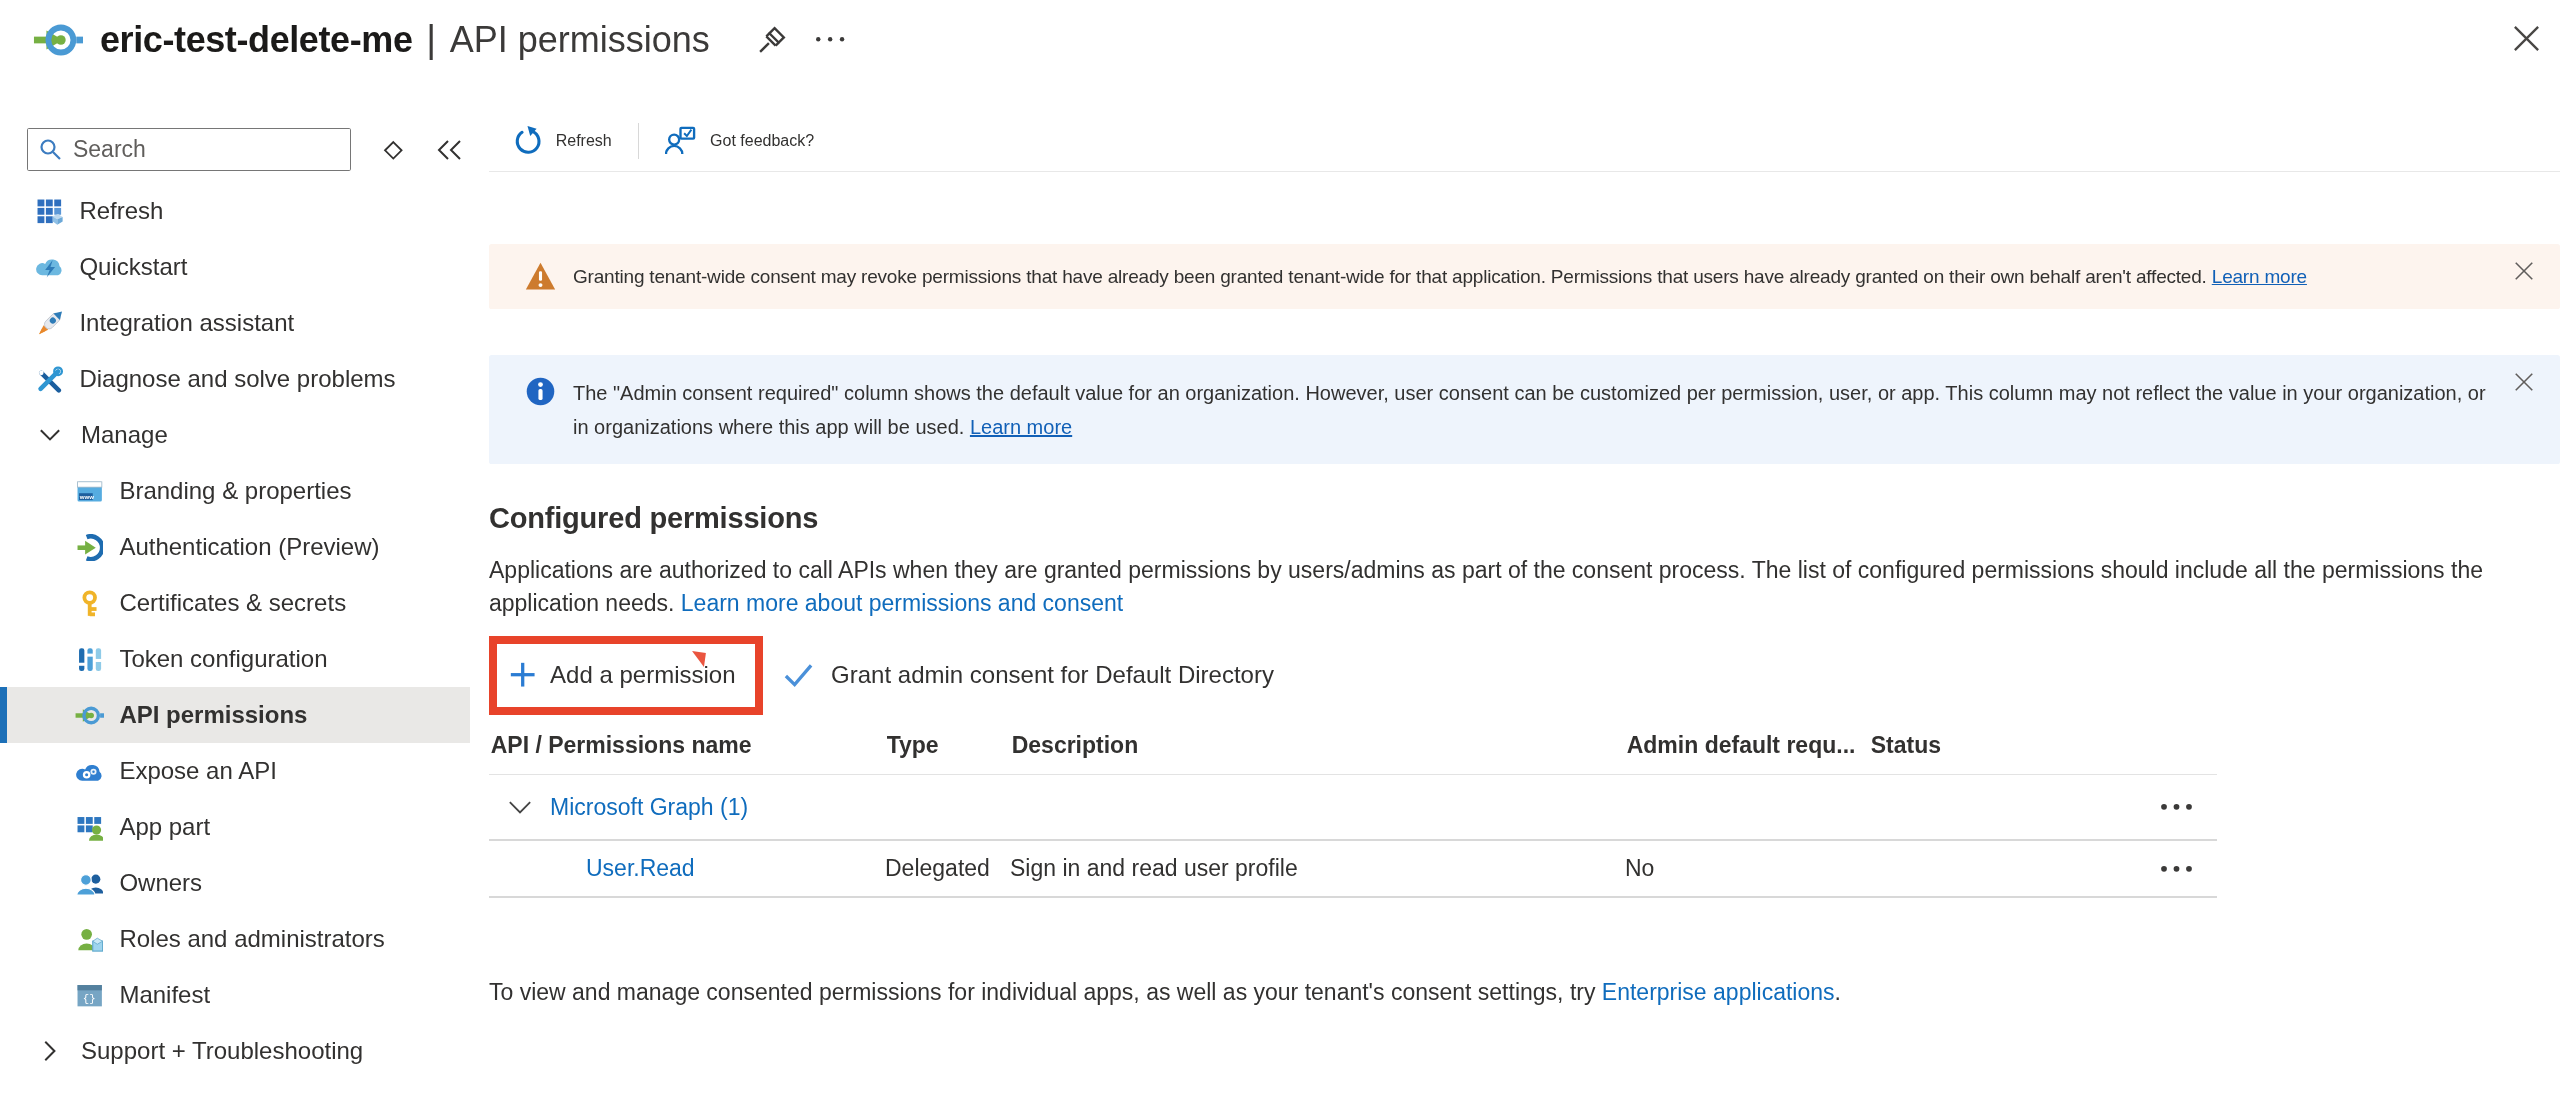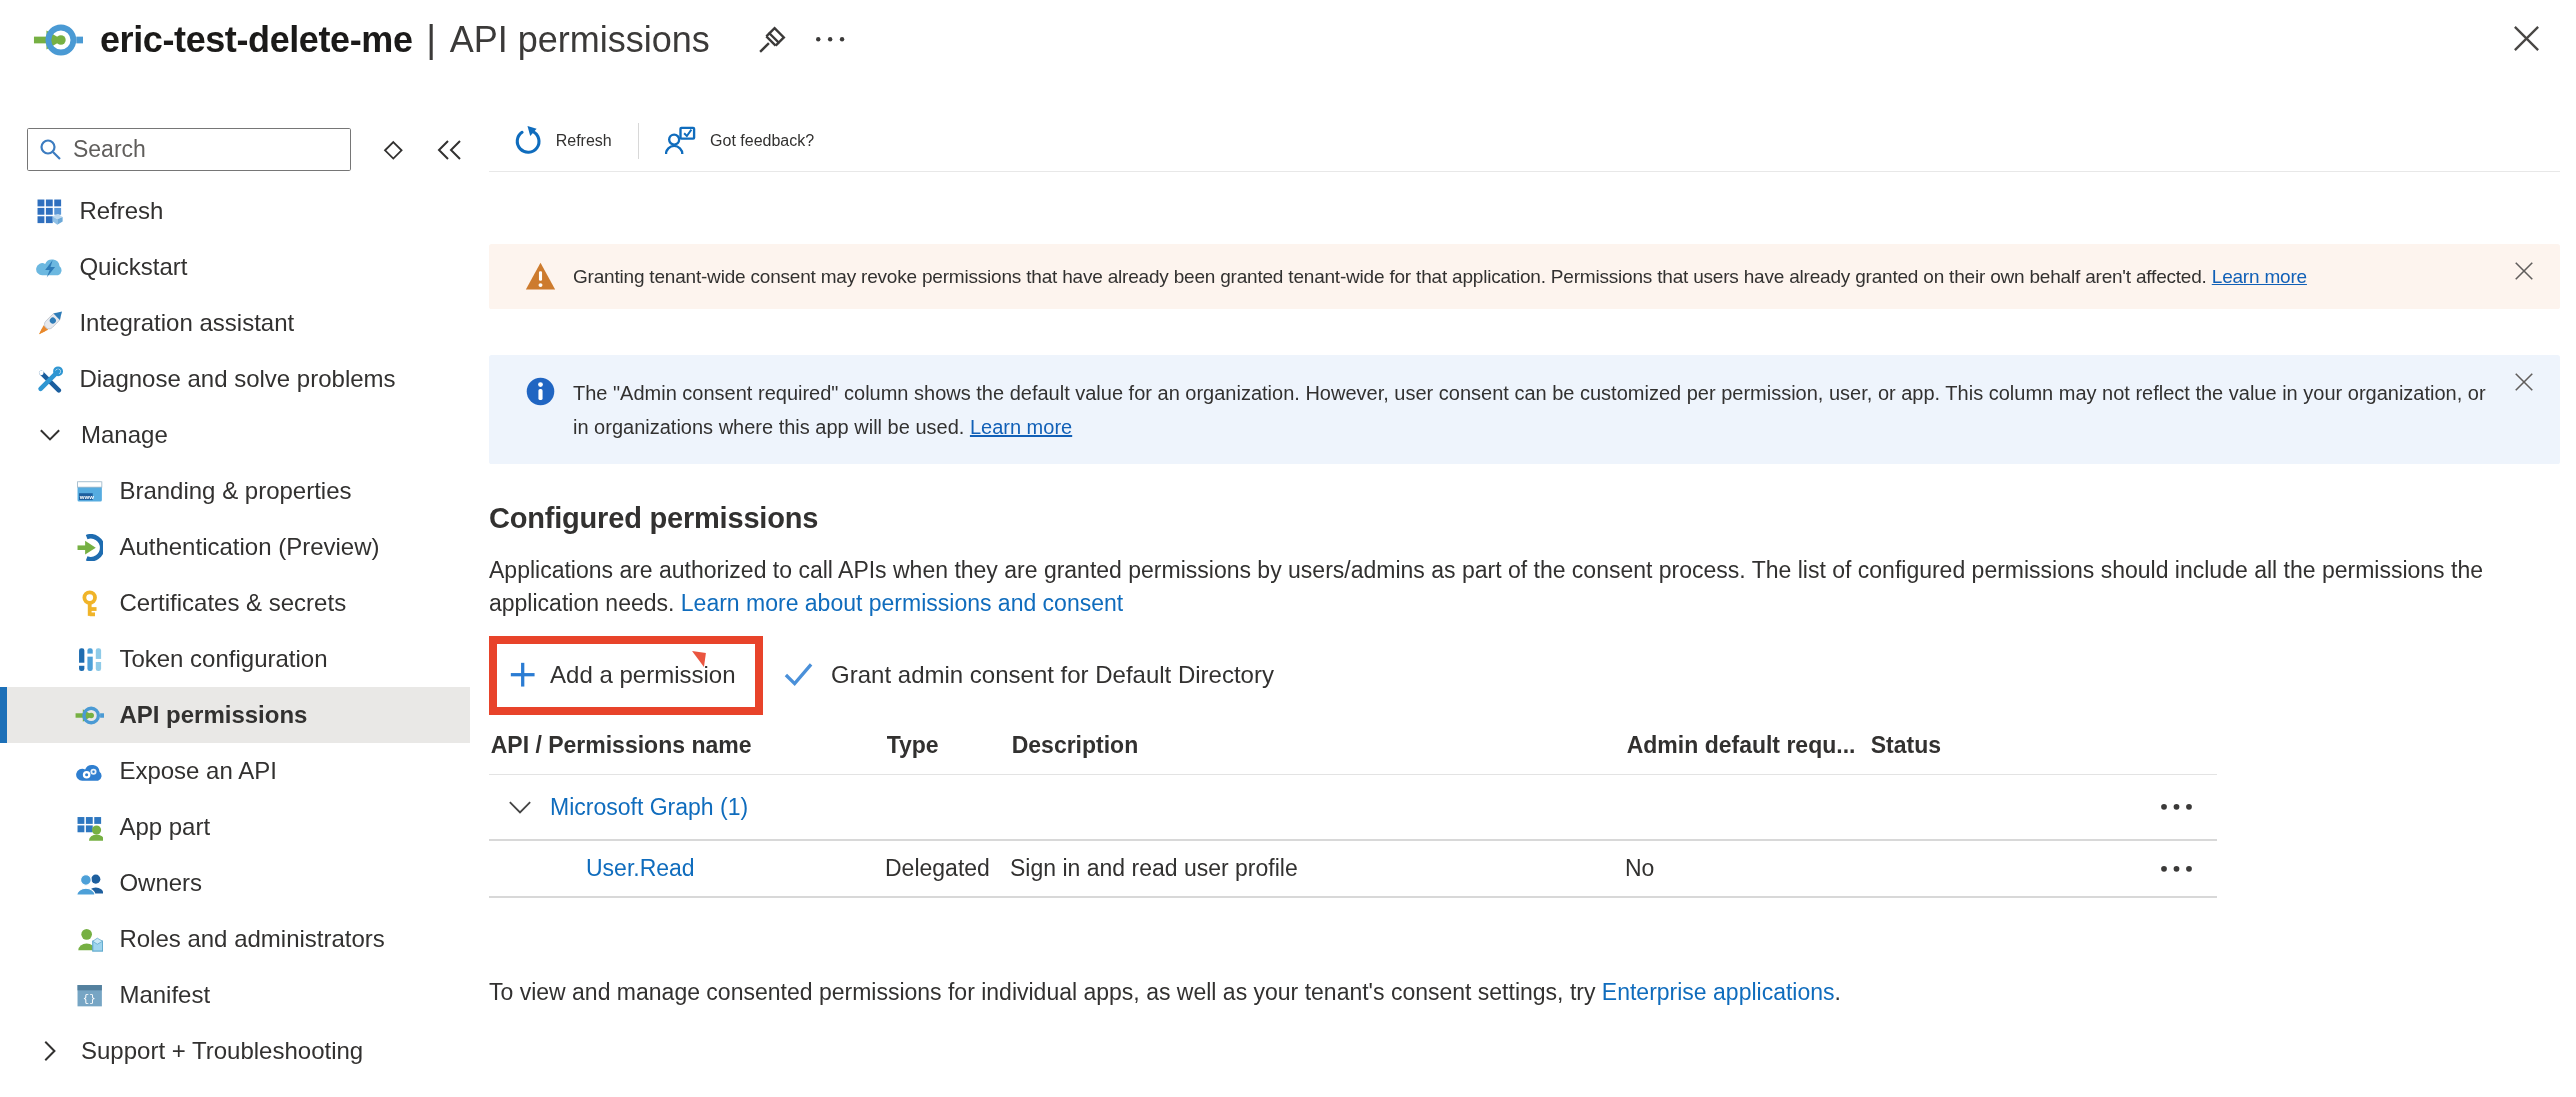--- a/index.html
+++ b/index.html
@@ -48,21 +48,21 @@
   .banner .b-close { position:absolute; right:22px; top:12px; width:29px; height:29px; display:flex; align-items:center; justify-content:center; cursor:pointer; }
 
   .section-title { margin-top:38px; font-size:29px; font-weight:700; color:#323130; letter-spacing:-0.2px; }
   .section-desc { margin-top:19px; font-size:23px; line-height:33px; max-width:2007px; color:#323130; }
   .section-desc a { color:#0f6cbd; text-decoration:none; cursor:pointer; }
 
   .actions { margin-top:15.4px; display:flex; align-items:center; }
   .red-box { border:8.6px solid #e8432a; height:79px; display:flex; align-items:center; padding:0 19px 0 12px; position:relative; background:#fff; }
   .cursor-mark { position:absolute; right:50px; top:8.6px; width:0; height:0; border-right:14.6px solid #e8432a; border-bottom:14.6px solid transparent; transform:rotate(8deg); opacity:.9; }
   .add-btn { display:flex; align-items:center; gap:13.7px; font-size:24px; color:#323130; cursor:pointer; white-space:nowrap; }
-  .grant-btn { display:flex; align-items:flex-start; gap:17px; font-size:24px; color:#323130; margin-left:20.6px; cursor:pointer; white-space:nowrap; }
+  .grant-btn { display:flex; align-items:center; gap:17px; font-size:24px; color:#323130; margin-left:20.6px; cursor:pointer; white-space:nowrap; }
 
   .perm-table { margin-top:10.3px; width:1728px; }
   .t-grid { display:grid; grid-template-columns:396px 125px 615px 244px 249px 1fr; align-items:center; }
   .t-head { font-size:23px; font-weight:700; color:#323130; padding:6.9px 0 15.4px 1.7px; border-bottom:1.7px solid #e3e3e3; }
   .t-row-group { height:66px; border-bottom:2.6px solid #d8d8d8; font-size:23px; }
   .t-row-perm { height:57px; border-bottom:2.6px solid #d8d8d8; font-size:23px; }
   .cell-name-group { display:flex; align-items:center; gap:18px; padding-left:19px; }
   .cell-name-perm { padding-left:97px; }
   .t-link { color:#0f6cbd; text-decoration:none; cursor:pointer; }
   .more-btn { justify-self:end; margin-right:24px; cursor:pointer; display:flex; align-items:center; }

